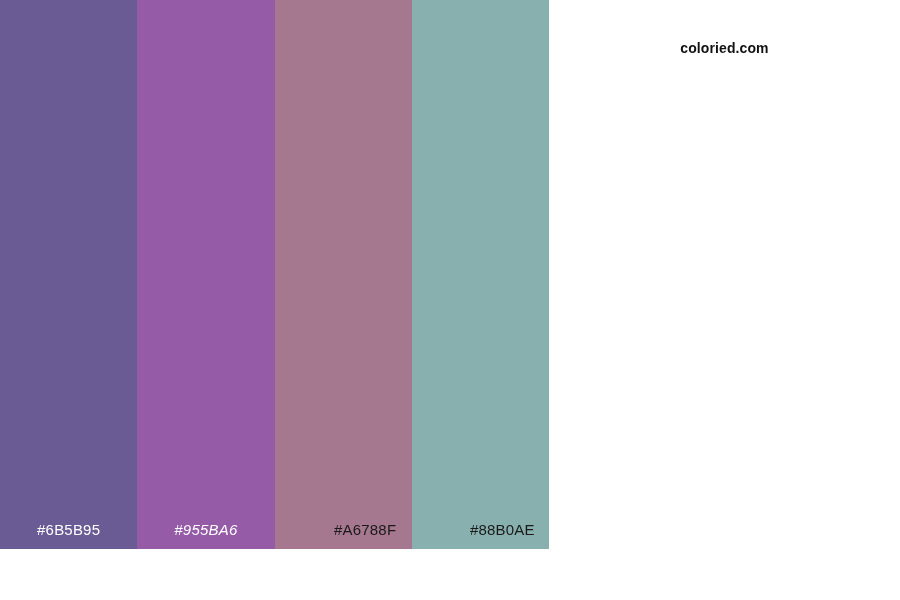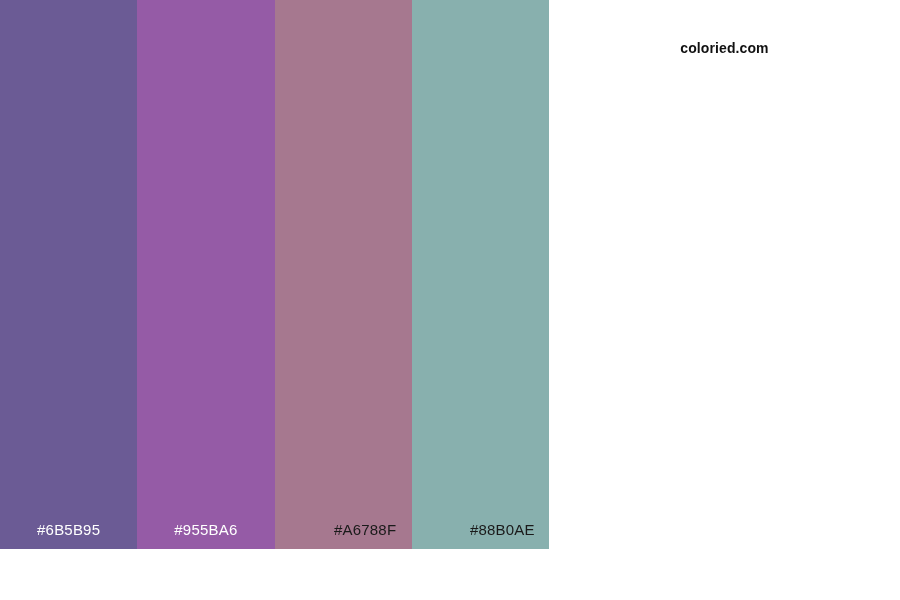--- a/index.html
+++ b/index.html
@@ -79,21 +79,21 @@
 <body>
 
 <div id="palette-page">
 
   <div id="swatch-strip">
 
     <div class="swatch" style="background-color: rgb(107, 91, 149);">
       <span class="swatch-label label-light">#6B5B95</span>
     </div>
 
-    <div class="swatch" style="background-color: rgb(149, 91, 166);">
+    <div class="swatch" style="background-color: rgb(149, 91, 166); font-style: italic;">
       <span class="swatch-label label-light">#955BA6</span>
     </div>
 
     <div class="swatch" style="background-color: rgb(166, 120, 143);">
       <span class="swatch-label label-dark">#A6788F</span>
     </div>
 
     <div class="swatch" style="background-color: rgb(136, 176, 174);">
       <span class="swatch-label label-dark">#88B0AE</span>
     </div>

